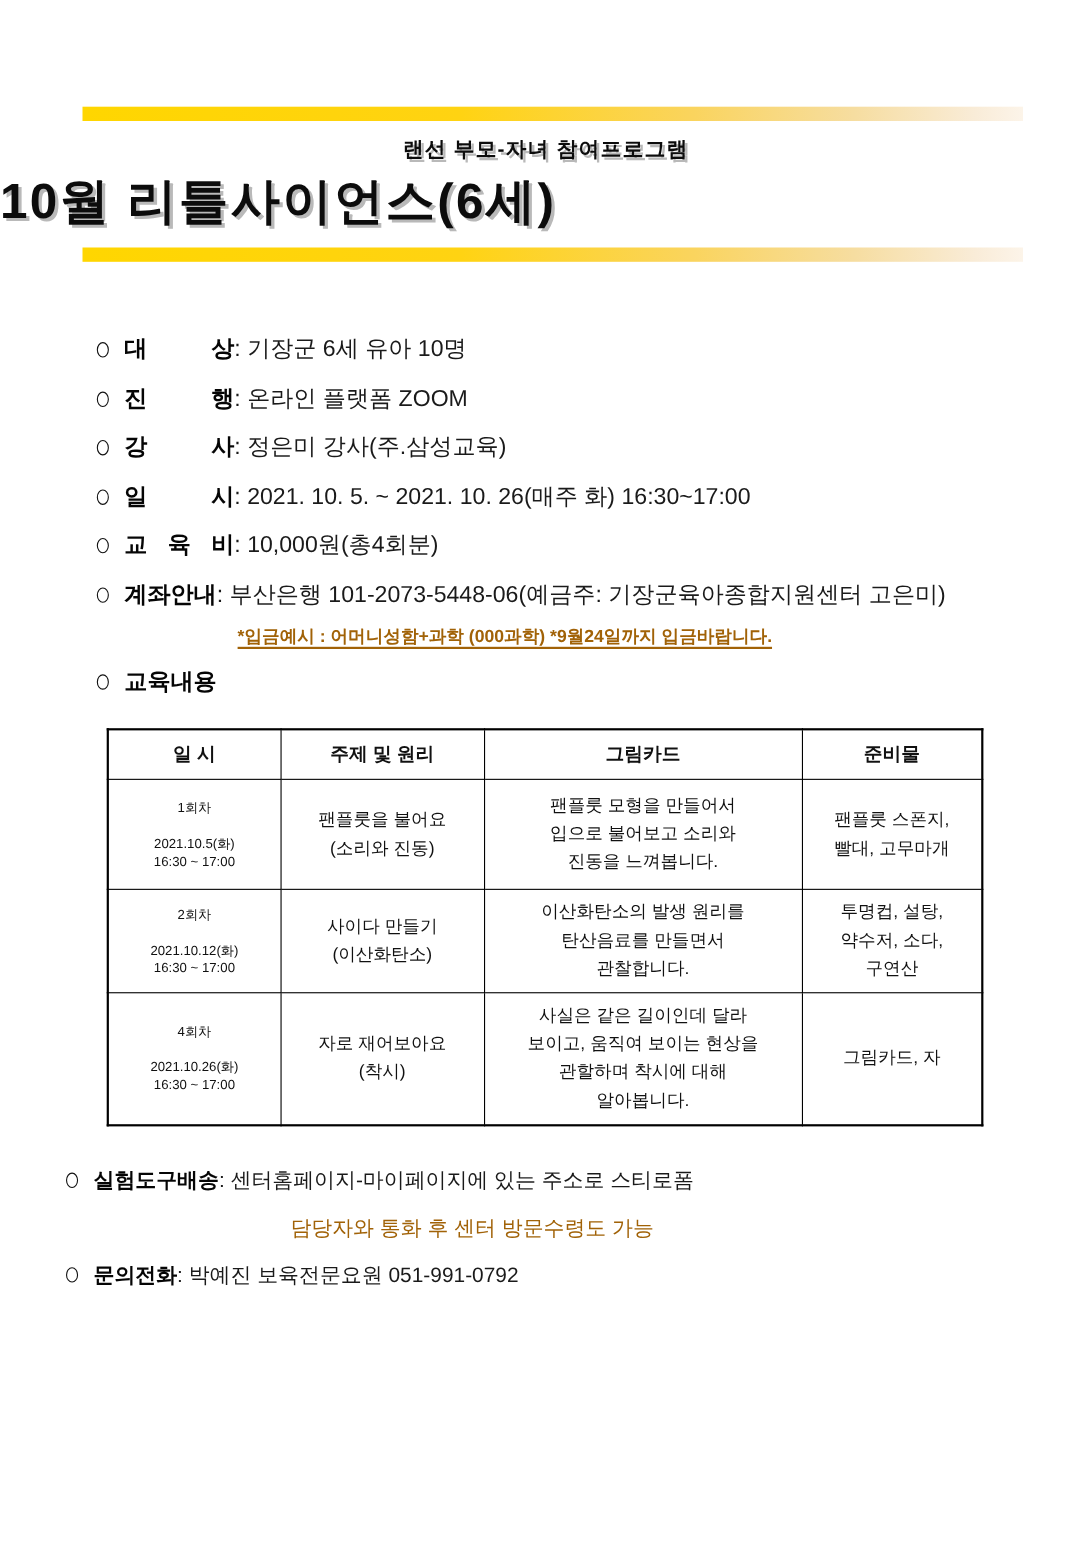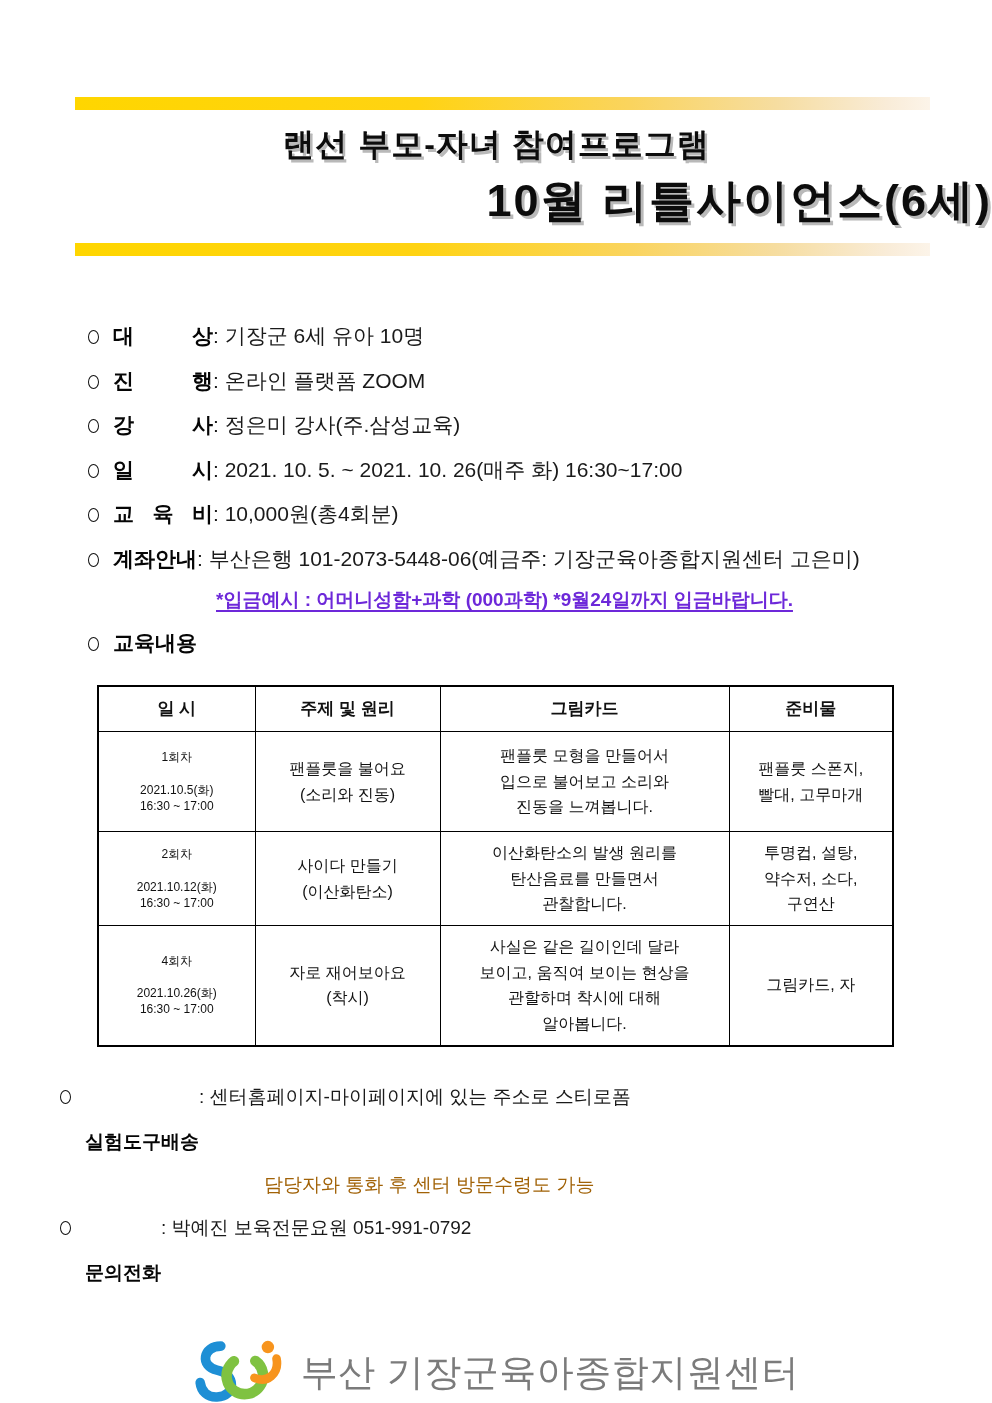--- a/index.html
+++ b/index.html
@@ -13,43 +13,43 @@
 
   
   .accent-bar {
     height: 13px; margin-left: 75px; margin-right: 62px;
     background: linear-gradient(90deg, #ffd600 0%, #ffd312 40%, #fad45e 65%, #f6ddA0 82%, #f9ecd8 95%, #fcf4e9 100%);
   }
   .bar-top { margin-top: 97px; }
   .bar-bottom { margin-top: 12px; }
   .hdr-subtitle {
     margin-top: 13px; text-align: center;
-    font-size: 32px; font-weight: 800; letter-spacing: 1px; color: #0c0c0c;
+    font-size: 19px; font-weight: 800; letter-spacing: 1px; color: #0c0c0c;
     text-shadow: 2.5px 2.5px 0 #b9b9b9;
   }
   .hdr-title {
-    margin-top: 4px; text-align: right;
+    margin-top: 4px; text-align: left;
     font-size: 45px; font-weight: 800; letter-spacing: 2px; color: #0c0c0c;
     text-shadow: 3px 3px 0 #b9b9b9;
   }
 
   
   .info { margin: 64px 30px 0 88px; }
   .item { margin-bottom: 13px; font-size: 21px; line-height: 1.5; white-space: nowrap; }
   .bullet {
     display: inline-block; width: 11px; height: 14px;
     border: 1.5px solid #111; border-radius: 50%;
     margin-right: 14px; vertical-align: -1px; background: #fff;
   }
   .lbl { display: inline-block; font-weight: 700; color: #050505; vertical-align: top; }
   .lbl.j { width: 100px; text-align: justify; text-align-last: justify; }
   .val { font-weight: 400; color: #1a1a1a; white-space: pre-wrap; }
   .pay-note {
     margin: 2px 0 14px 128px;
-    font-size: 19px; font-weight: 700; color: #6d28d9;
+    font-size: 16px; font-weight: 700; color: #a16207;
     text-decoration: underline; text-underline-offset: 4px; text-decoration-thickness: 1.5px;
     white-space: nowrap;
   }
 
   
   table.schedule {
     margin: 26px 0 0 97px; width: 795px;
     border-collapse: collapse; table-layout: fixed;
     border: 2px solid #000;
   }
@@ -58,21 +58,21 @@
     white-space: pre-line; padding: 3px 4px;
   }
   table.schedule th { font-size: 17px; font-weight: 700; height: 46px; }
   td.c-session { font-size: 12px; line-height: 1.35; }
   td.c-topic, td.c-goal, td.c-materials { font-size: 16px; line-height: 1.6; }
   tr.r1 { height: 100px; } tr.r2 { height: 94px; } tr.r3 { height: 88px; } tr.r4 { height: 120px; }
 
   
   .notes { margin: 36px 20px 0 60px; }
   .note-line { margin-bottom: 16px; font-size: 19px; line-height: 1.5; white-space: nowrap; }
-  .note-line .lbl { font-weight: 700; margin-top: 45px; }
+  .note-line .lbl { font-weight: 700; }
   .note-line2 { margin: 0 0 16px 204px; font-size: 19px; color: #a16207; white-space: pre-wrap; }
 
   
   .footer { margin-top: 46px; display: flex; justify-content: center; align-items: center; gap: 12px; }
   .logo-mark { width: 96px; height: 78px; flex: 0 0 auto; }
   .logo-text { font-size: 37px; color: #7b7b7b; letter-spacing: 0.5px; font-weight: 500; }
 </style>
 </head>
 <body>
 
@@ -170,23 +170,14 @@
   <div class="notes">
     <div class="note-line">
       <span class="bullet"></span><span class="lbl">실험도구배송</span><span class="val">: 센터홈페이지-마이페이지에 있는 주소로 스티로폼</span>
     </div>
     <div class="note-line2">담당자와 통화 후 센터 방문수령도 가능</div>
     <div class="note-line">
       <span class="bullet"></span><span class="lbl">문의전화</span><span class="val">: 박예진 보육전문요원 051-991-0792</span>
     </div>
   </div>
 
-  <div class="footer">
-    <svg class="logo-mark" viewBox="0 0 100 80" xmlns="http://www.w3.org/2000/svg">
-      <path d="M29 12 C10 12 7 33 25 37 C45 41 45 64 25 65 C15 65.5 8.5 59 7.5 50" fill="none" stroke="#1e8fd5" stroke-width="10" stroke-linecap="round"></path>
-      <circle cx="54" cy="43" r="19" fill="none" stroke="#7fc241" stroke-width="11" stroke-dasharray="95 25" transform="rotate(-55 54 43)" stroke-linecap="round"></circle>
-      <circle cx="78" cy="13" r="6.5" fill="#f7941d"></circle>
-      <path d="M87 25 C90 41 77 51 64 45" fill="none" stroke="#f7941d" stroke-width="9" stroke-linecap="round"></path>
-    </svg>
-    <div class="logo-text">부산 기장군육아종합지원센터</div>
-  </div>
 
 </div>
 
 </body></html>

